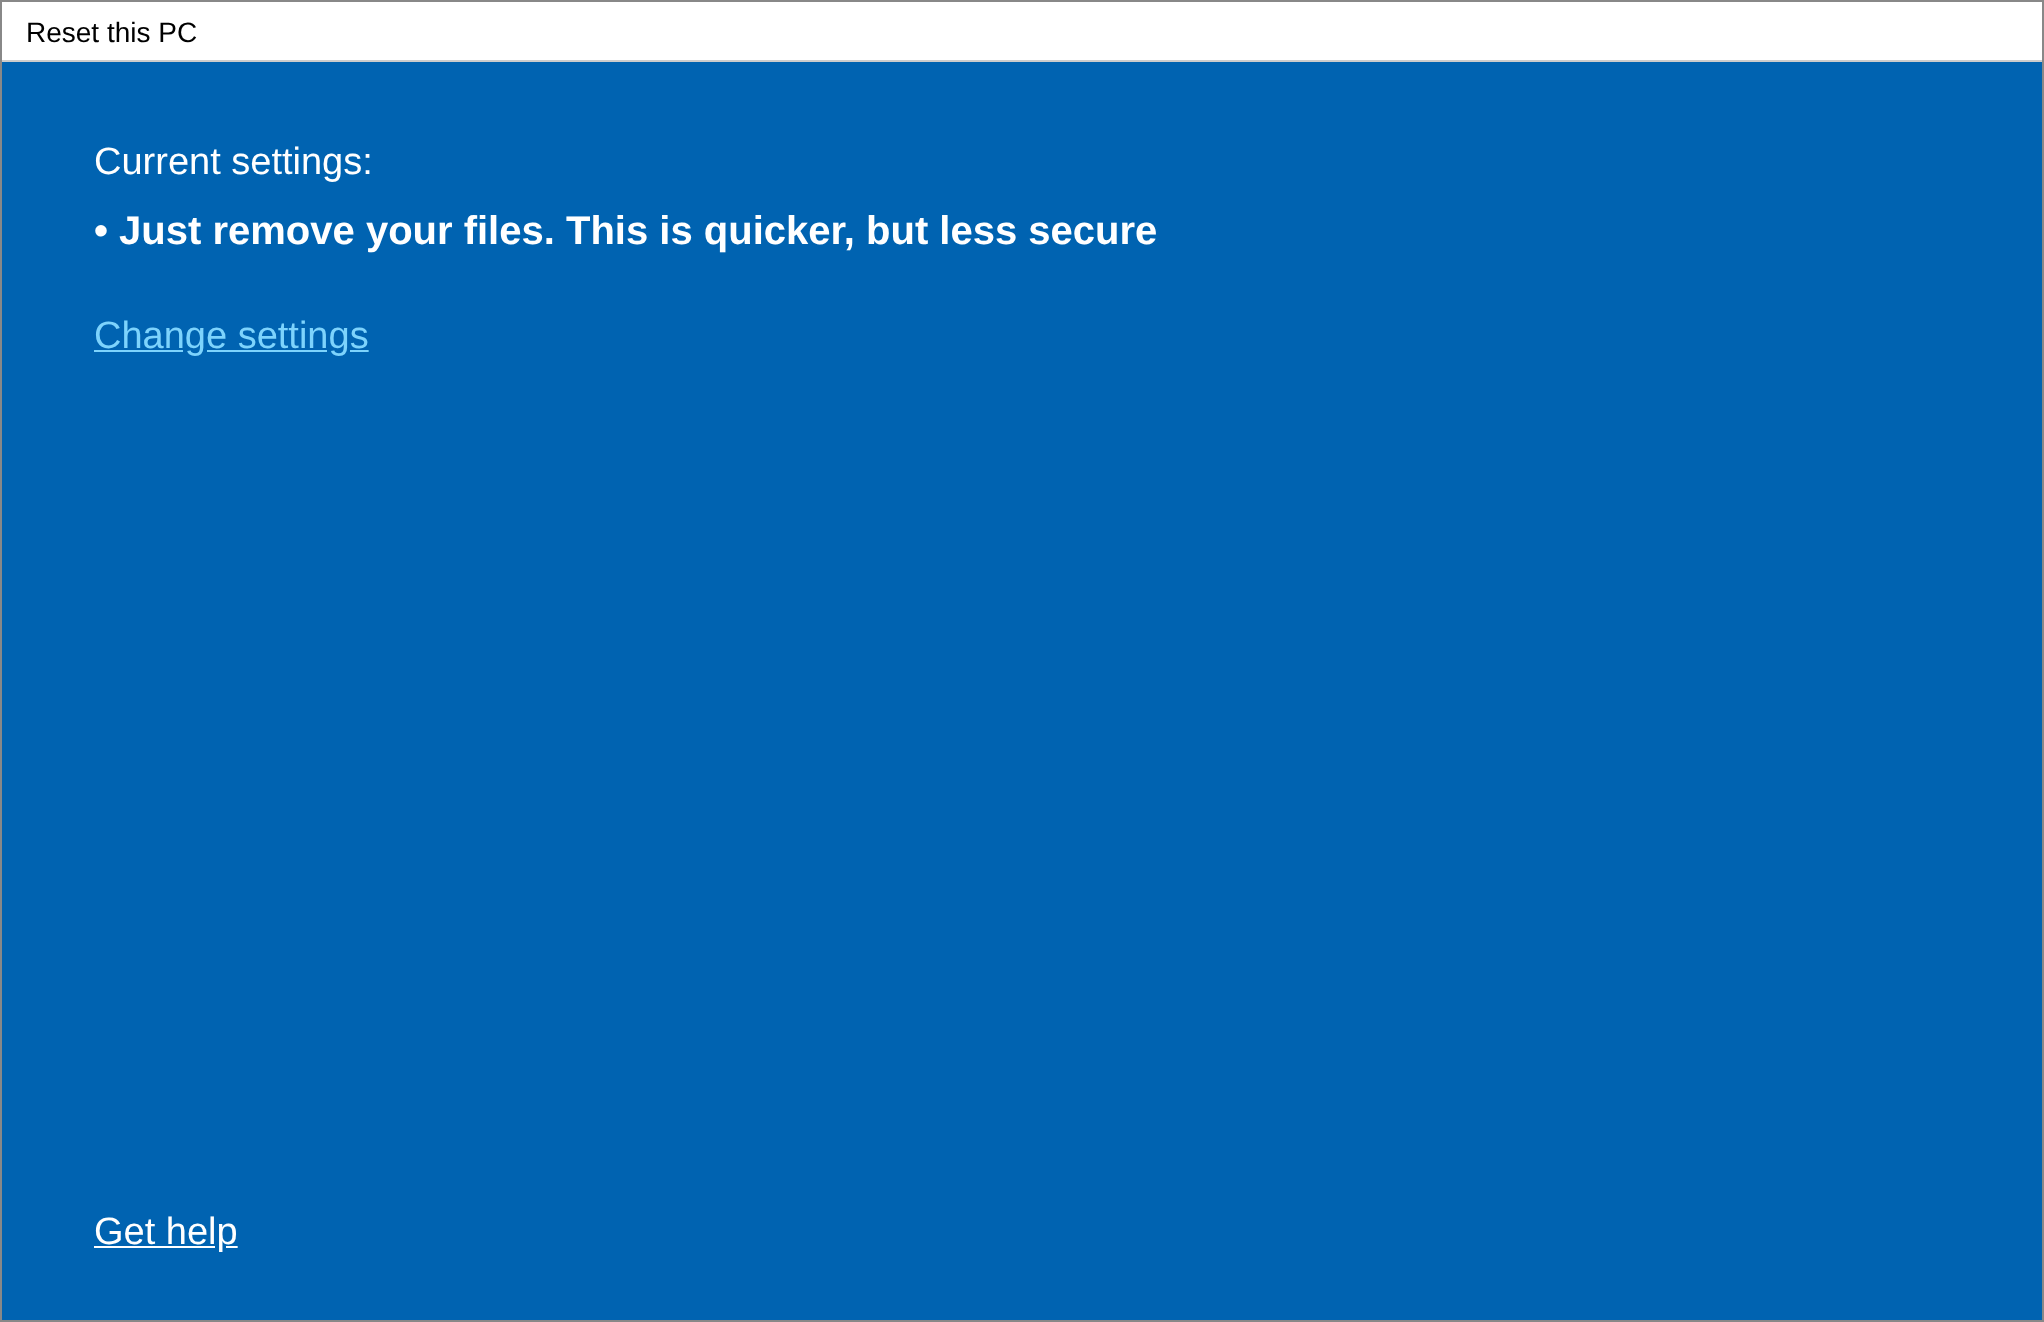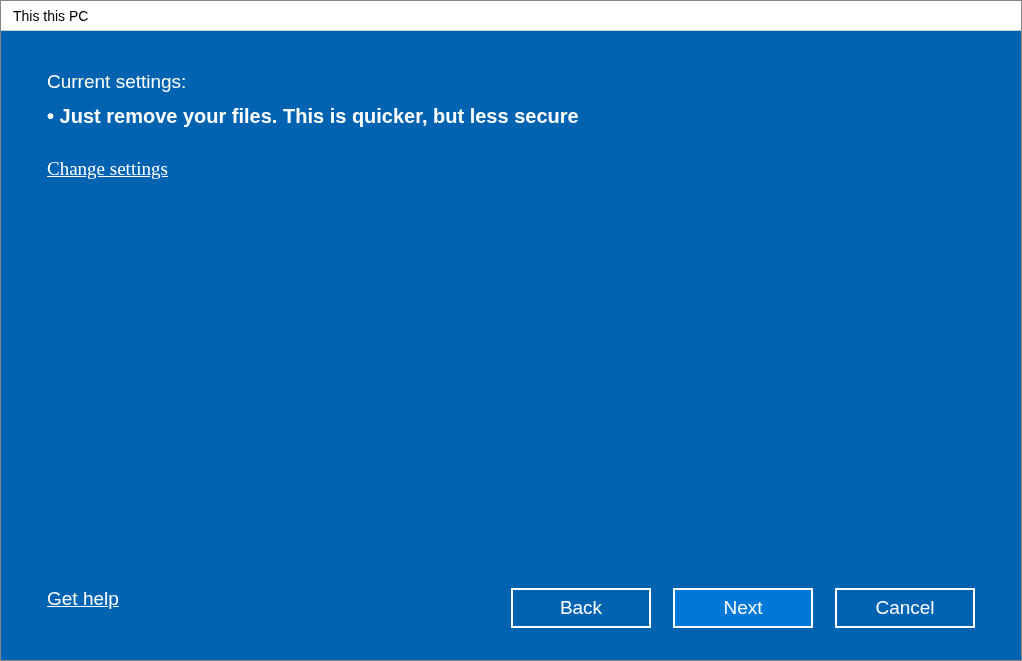--- a/index.html
+++ b/index.html
@@ -44,24 +44,23 @@
       font-weight: 400;
     }
     .bullet-row {
       font-size: 20px;
       margin-bottom: 30px;
       font-weight: 700;
     }
     .change-link {
       font-size: 19px;
       text-decoration: underline;
-      color: #ffffff;
+      color: #7dd3fc;
       cursor: pointer;
       display: inline-block;
-      font-family: Liberation Serif, serif;
     }
     .bottom-row {
       position: absolute;
       bottom: 32px;
       left: 46px;
       right: 46px;
       display: flex;
       justify-content: space-between;
     }
     .help-link {
@@ -88,32 +87,27 @@
       justify-content: center;
     }
     .btn-primary {
       background: #0078D7;
     }
   </style>
 </head>
 <body>
 
 <div class="titlebar">
-  <span>This this PC</span>
+  <span>Reset this PC</span>
 </div>
 
 <div class="content">
 
   <div class="section-label">Current settings:</div>
 
   <div class="bullet-row">• Just remove your files. This is quicker, but less secure</div>
 
   <a class="change-link">Change settings</a>
 
   <div class="bottom-row">
     <a class="help-link">Get help</a>
-    <div class="button-group">
-      <button class="btn">Back</button>
-      <button class="btn btn-primary">Next</button>
-      <button class="btn">Cancel</button>
-    </div>
   </div>
 </div>
 
 </body></html>

